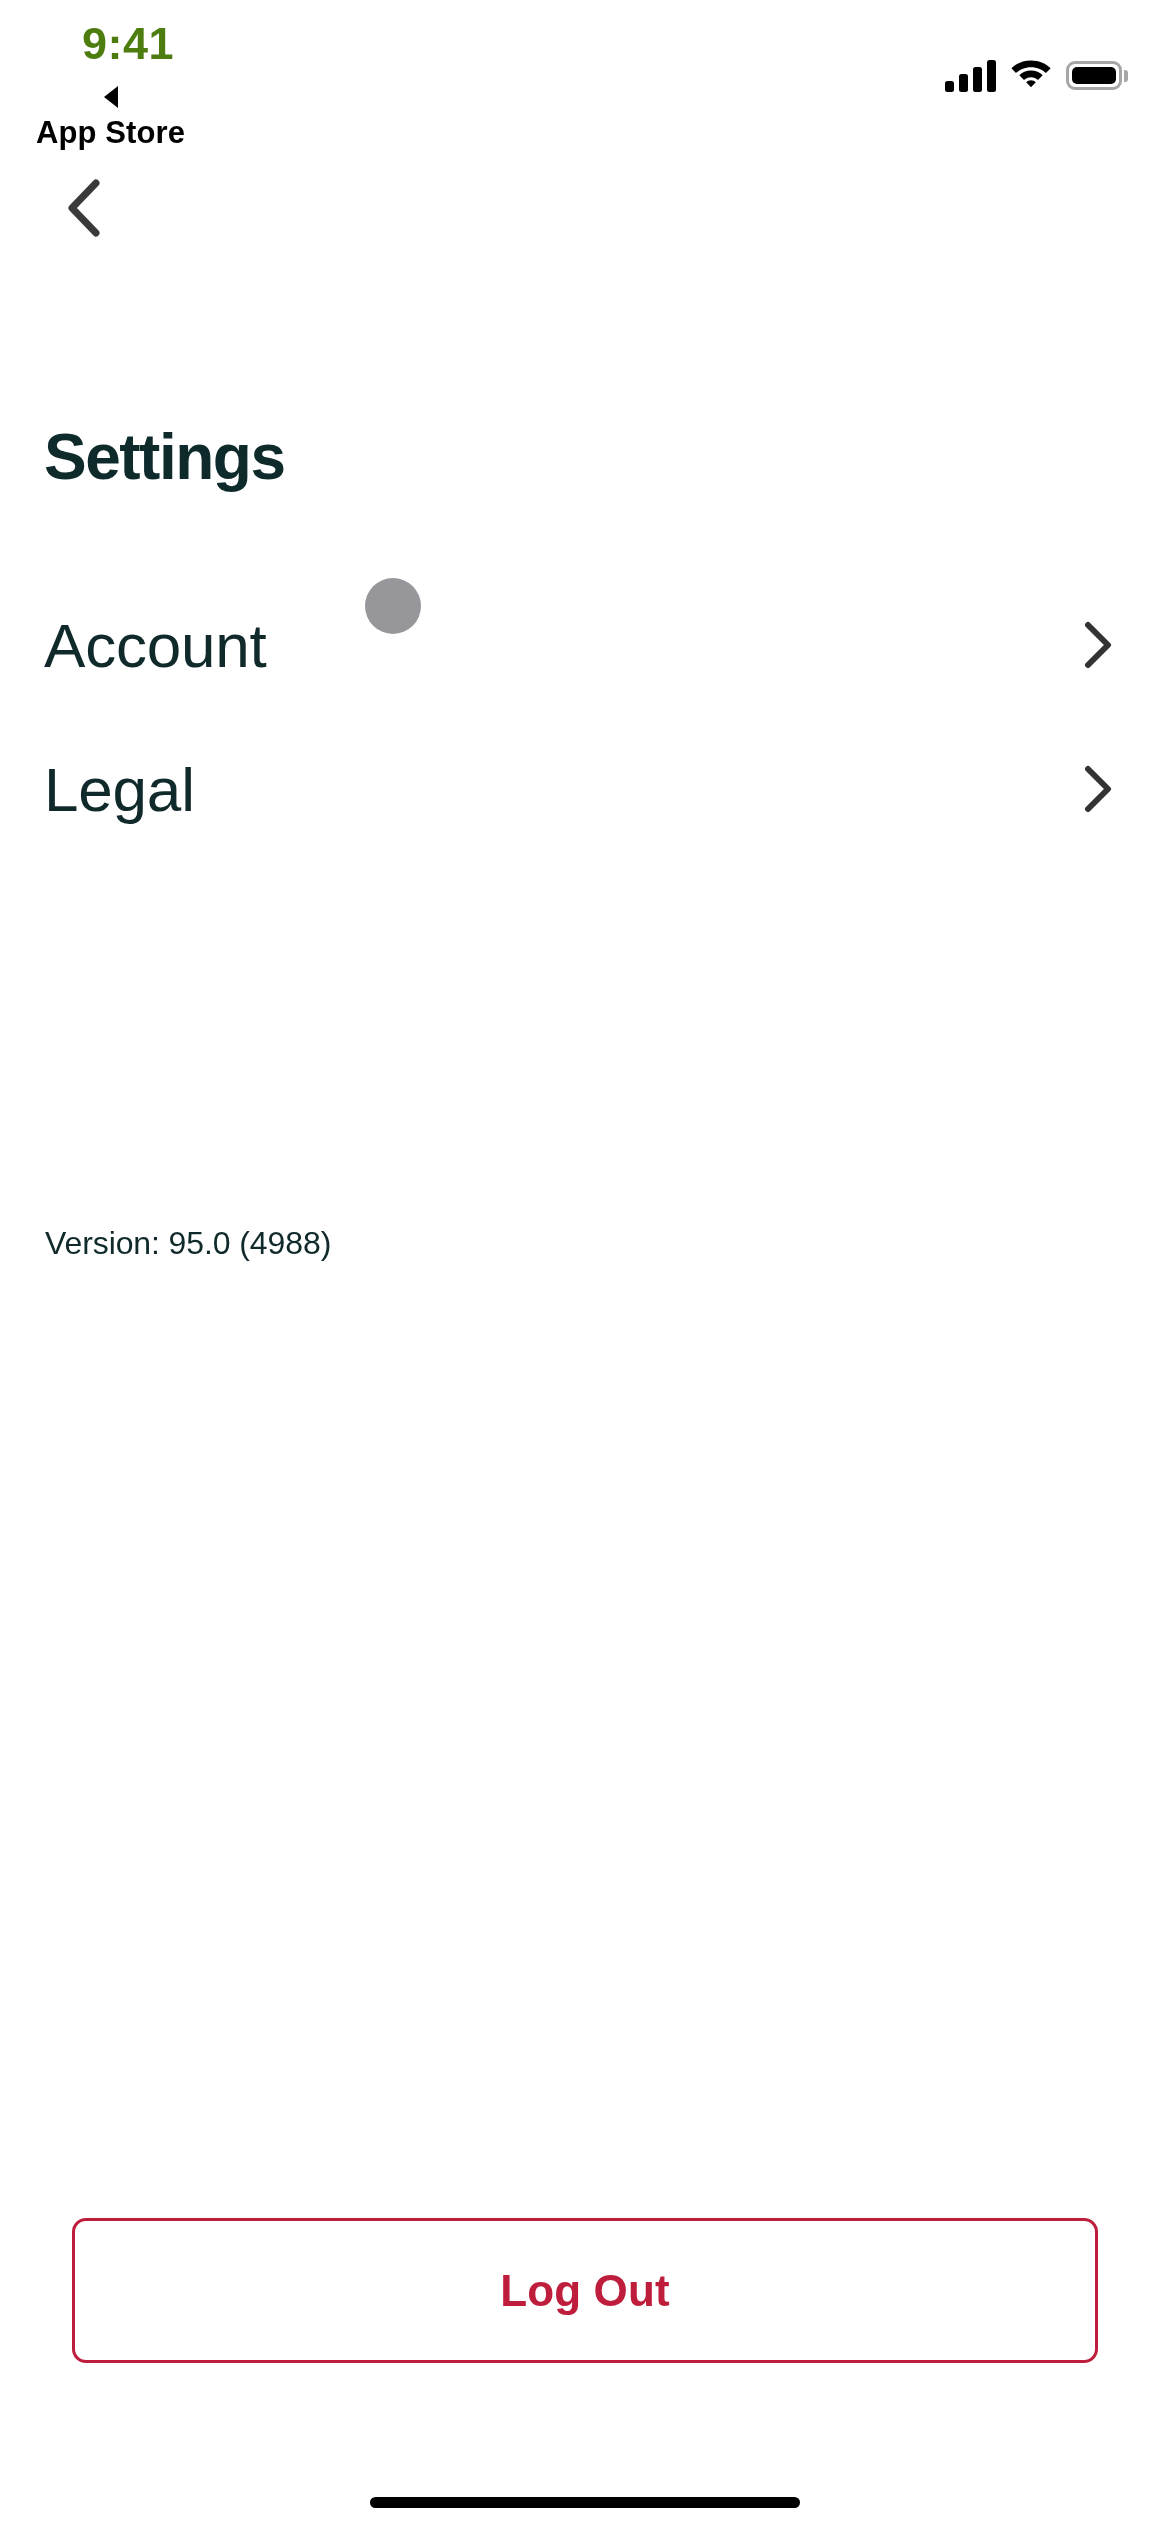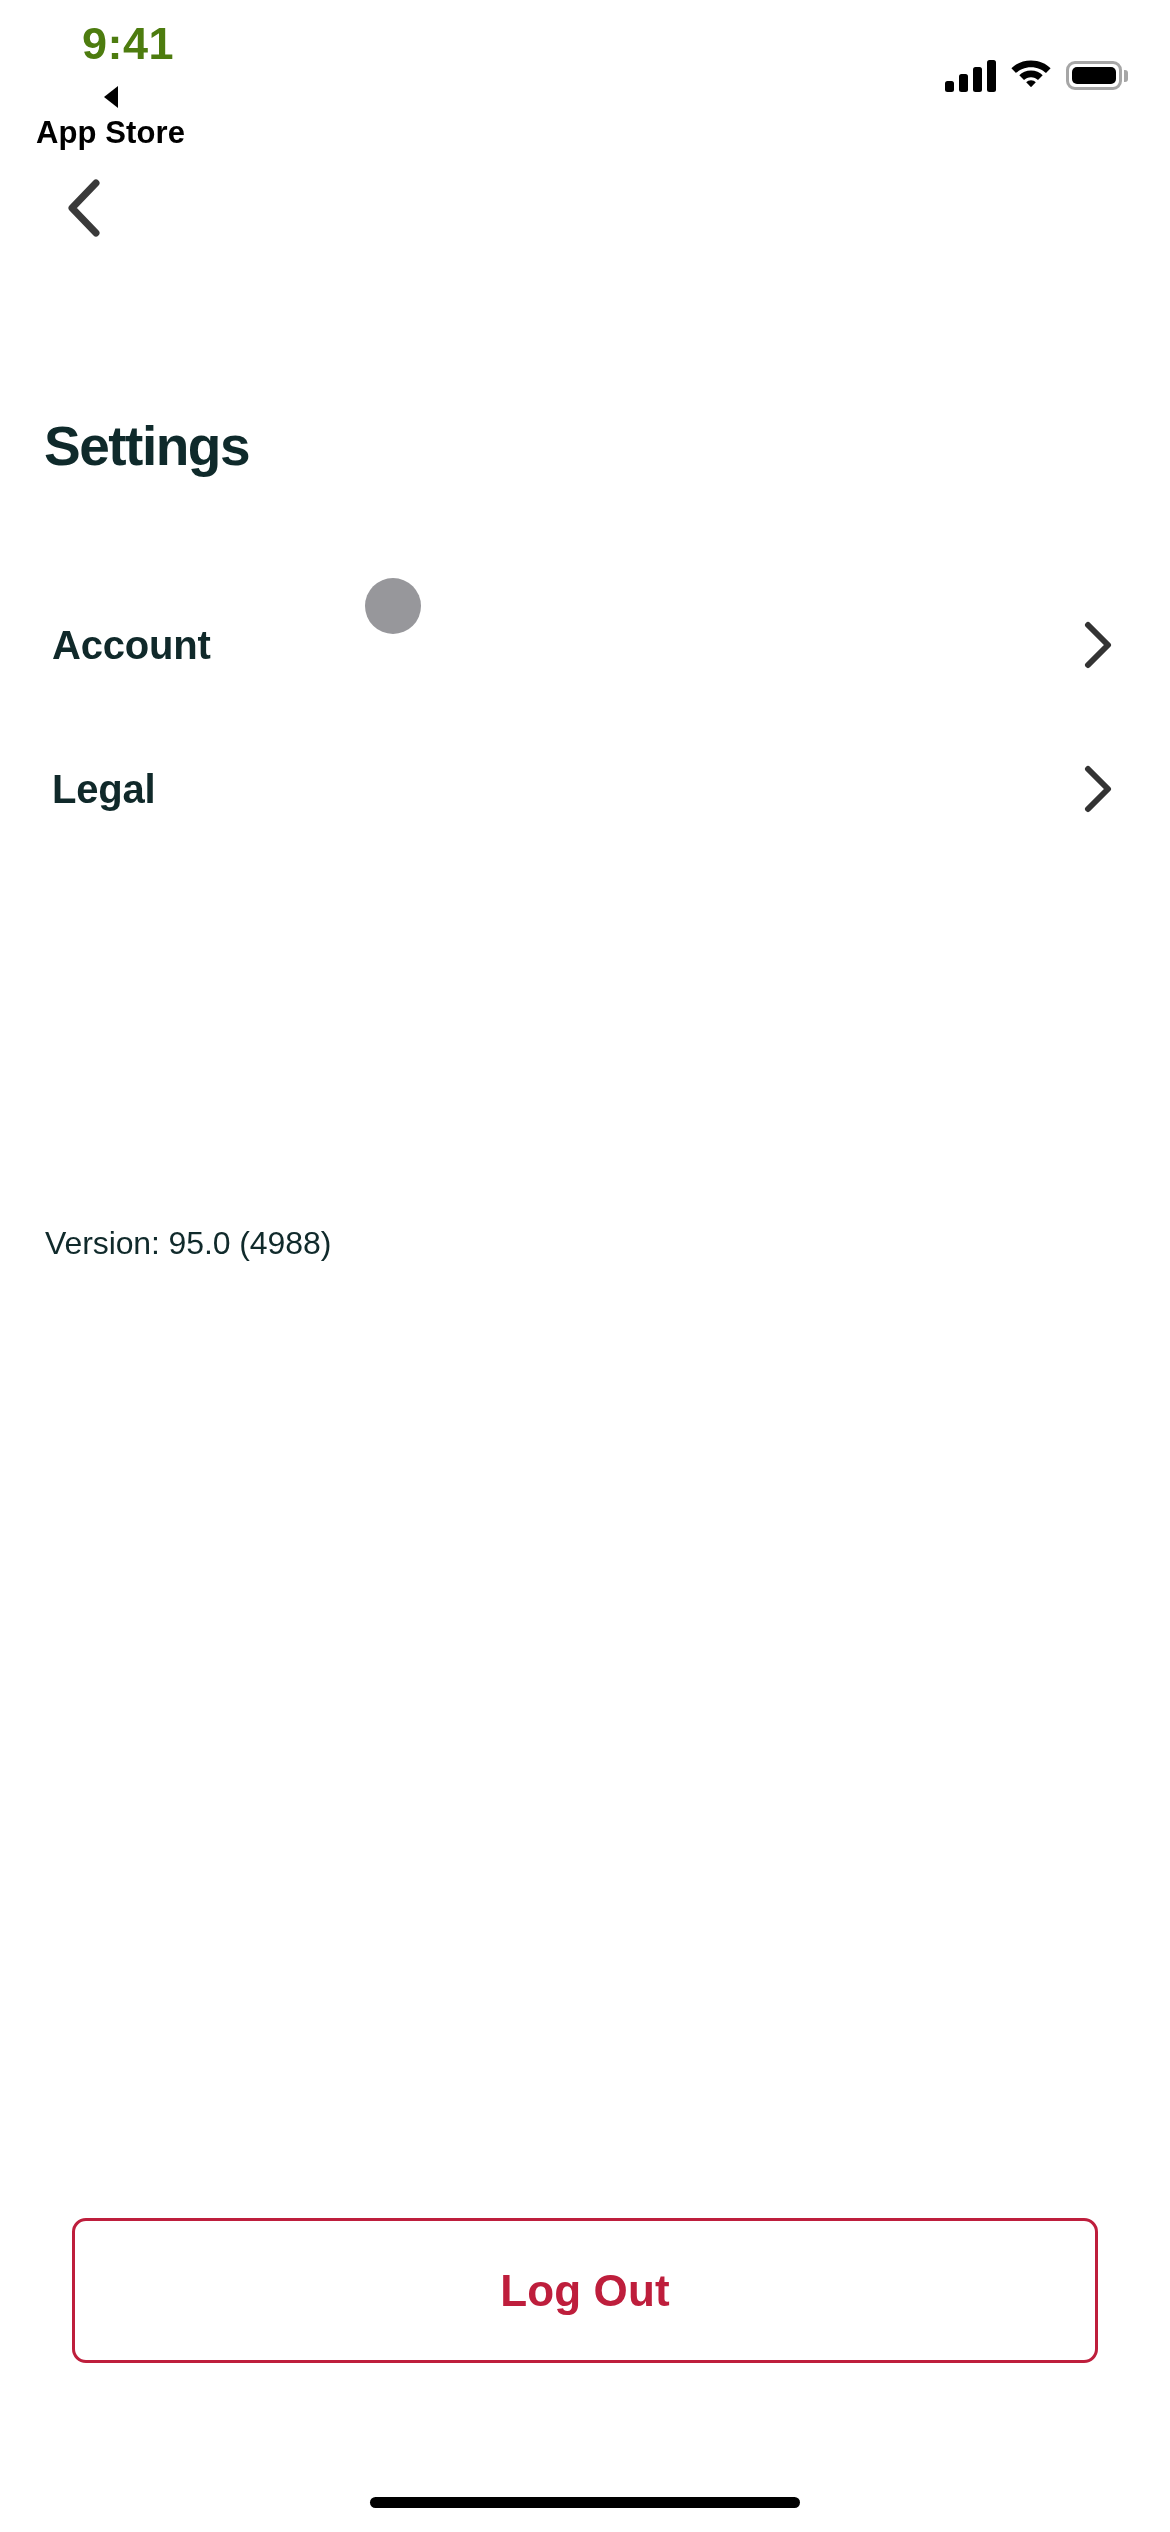--- a/index.html
+++ b/index.html
@@ -118,21 +118,21 @@
     display: flex;
     align-items: center;
     justify-content: center;
   }
 
   
   .page-title {
     position: absolute;
     left: 44px;
     top: 382px;
-    font-size: 55px;
+    font-size: 64px;
     font-weight: 700;
     letter-spacing: -1.5px;
     color: #0F2A2B;
     line-height: 1;
     text-align: right;
   }
 
   
   .settings-list {
     position: absolute;
@@ -142,25 +142,24 @@
   }
   .settings-row {
     position: relative;
     height: 144px;
     display: flex;
     align-items: center;
     padding: 0 44px;
     box-sizing: border-box;
   }
   .row-label {
-    font-size: 40px;
-    font-weight: 700;
+    font-size: 62px;
+    font-weight: 400;
     color: #10292A;
     letter-spacing: -0.2px;
-    margin-left: 8px;
   }
   .row-chevron {
     position: absolute;
     right: 50px;
     top: 50%;
     transform: translateY(-50%);
     width: 44px;
     height: 44px;
     display: flex;
     align-items: center;

